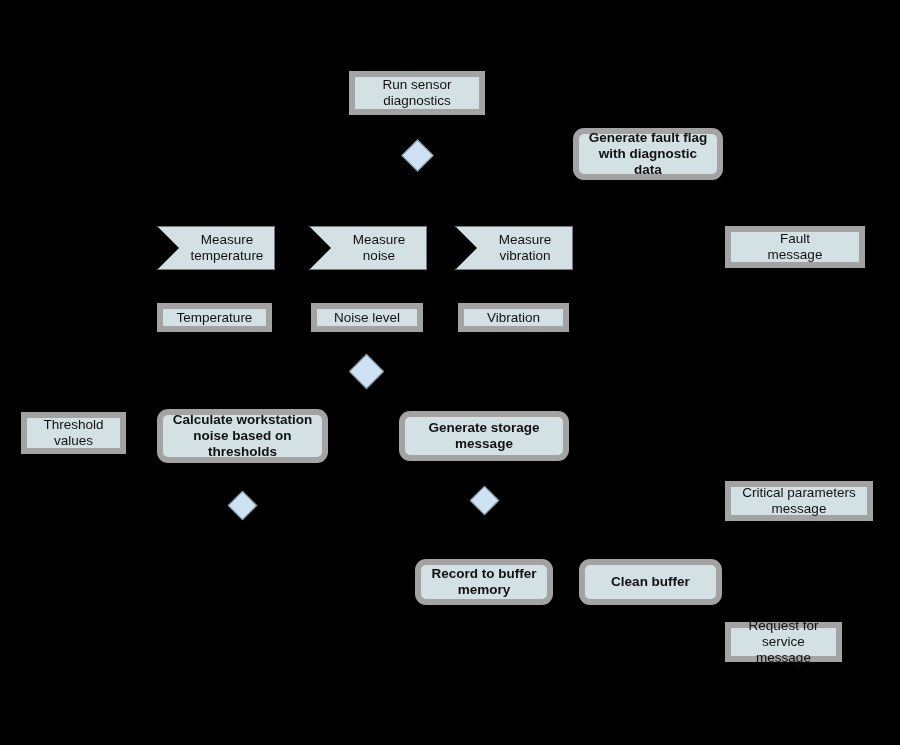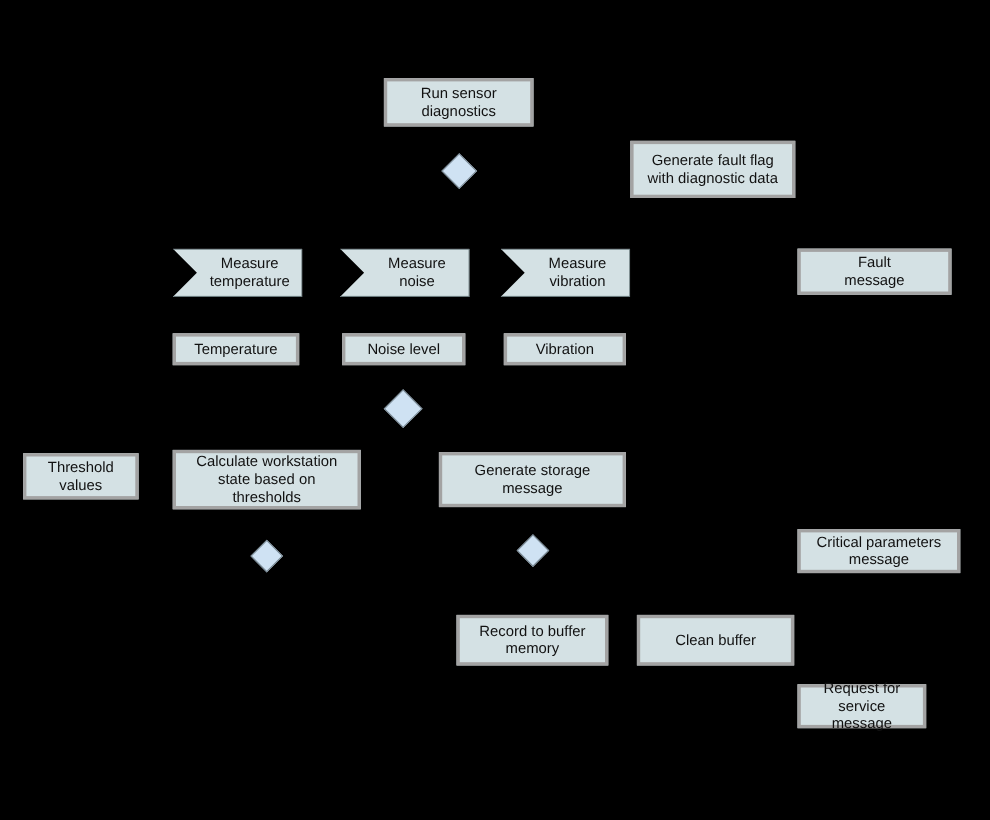--- a/index.html
+++ b/index.html
@@ -23,26 +23,27 @@
     box-sizing: border-box;
     display: flex;
     align-items: center;
     justify-content: center;
     text-align: center;
     color: #111111;
     font-size: 13.5px;
     line-height: 16px;
     font-family: "Liberation Sans", sans-serif;
     background: #d4e1e4;
-    border: 3px solid #a3a3a3;
+    border: 6px solid #a3a3a3;
     padding: 6px 6px;
     white-space: pre-line;
   }
   .node.rounded {
-    border-radius: 0;
+    border-radius: 11px;
+    font-weight: bold;
   }
   
   .node.chevron {
     border: none;
     background: transparent;
     padding: 0;
   }
   .node.chevron .chev-body {
     position: absolute;
     left: 0; top: 0; right: 0; bottom: 0;
@@ -84,21 +85,21 @@
     <div class="node chevron" style="left: 455px; top: 226px; width: 118px; height: 44px;"><div class="chev-body"></div><div class="chev-label">Measure
 vibration</div></div>
     <div class="node" style="left: 725px; top: 226px; width: 140px; height: 42px;"><span>Fault
 message</span></div>
     <div class="node" style="left: 157px; top: 303px; width: 115px; height: 29px;"><span>Temperature</span></div>
     <div class="node" style="left: 311px; top: 303px; width: 112px; height: 29px;"><span>Noise level</span></div>
     <div class="node" style="left: 458px; top: 303px; width: 111px; height: 29px;"><span>Vibration</span></div>
     <div class="node" style="left: 21px; top: 412px; width: 105px; height: 42px;"><span>Threshold
 values</span></div>
     <div class="node rounded" style="left: 157px; top: 409px; width: 171px; height: 54px;"><span>Calculate workstation
-state based on
+noise based on
 thresholds</span></div>
     <div class="node rounded" style="left: 399px; top: 411px; width: 170px; height: 50px;"><span>Generate storage
 message</span></div>
     <div class="node" style="left: 725px; top: 481px; width: 148px; height: 40px;"><span>Critical parameters
 message</span></div>
     <div class="node rounded" style="left: 415px; top: 559px; width: 138px; height: 46px;"><span>Record to buffer
 memory</span></div>
     <div class="node rounded" style="left: 579px; top: 559px; width: 143px; height: 46px;"><span>Clean buffer</span></div>
     <div class="node" style="left: 725px; top: 622px; width: 117px; height: 40px;"><span>Request for service
 message</span></div>

